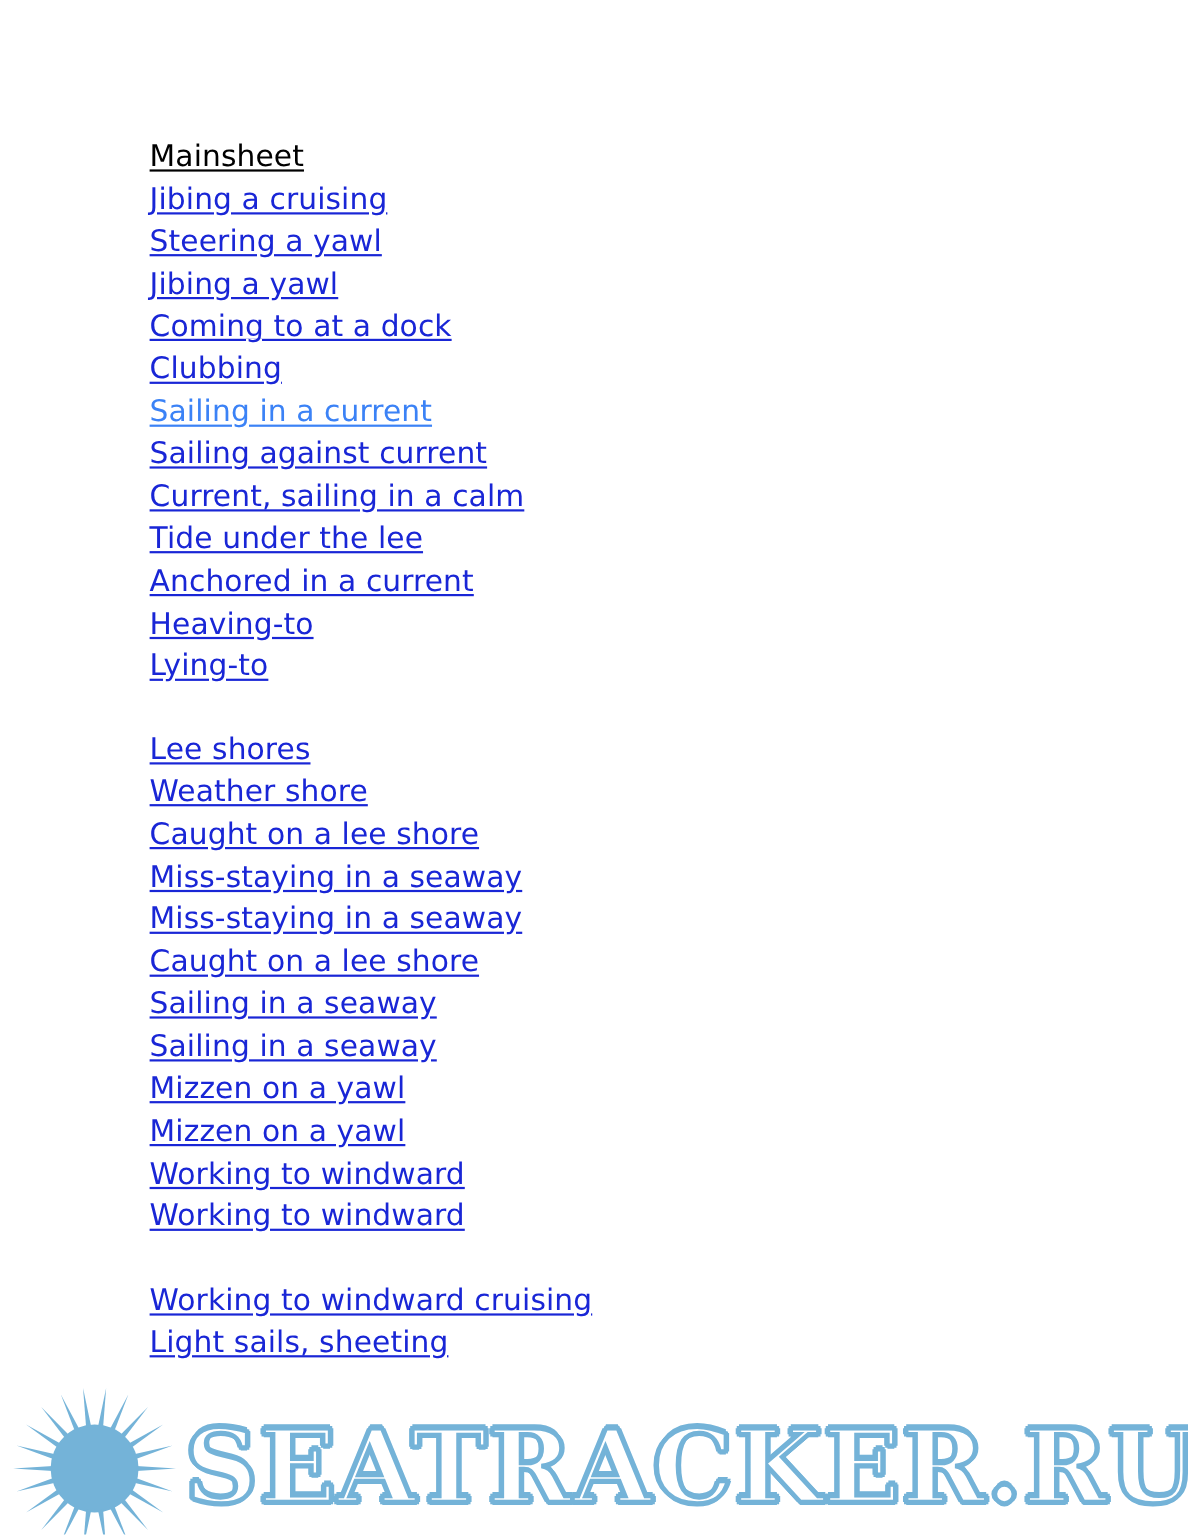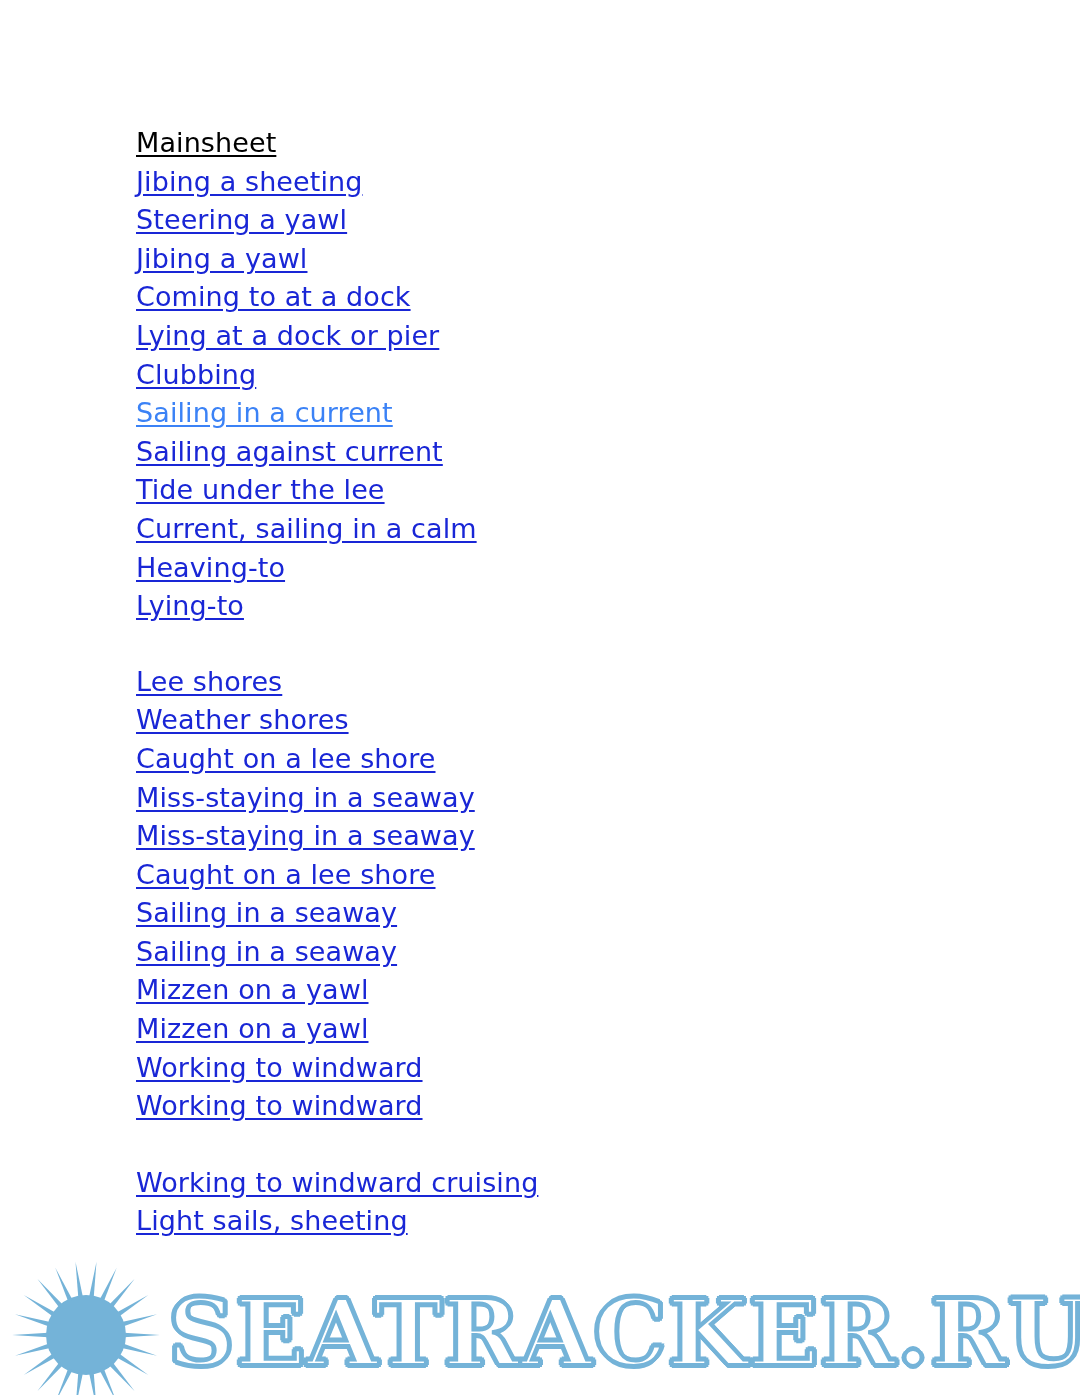--- a/index.html
+++ b/index.html
@@ -78,34 +78,34 @@
     white-space: nowrap;
   }
 </style>
 </head>
 <body>
 
 <div id="page">
 
   <div id="link-list">
       <a class="doc-link" href="#" style="color: #000000;">Mainsheet</a>
-      <a class="doc-link" href="#" style="color: rgb(25, 38, 214);">Jibing a sheeting</a>
+      <a class="doc-link" href="#" style="color: rgb(25, 38, 214);">Jibing a cruising</a>
       <a class="doc-link" href="#" style="color: rgb(25, 38, 214);">Steering a yawl</a>
       <a class="doc-link" href="#" style="color: rgb(25, 38, 214);">Jibing a yawl</a>
       <a class="doc-link" href="#" style="color: rgb(25, 38, 214);">Coming to at a dock</a>
-      <a class="doc-link" href="#" style="color: rgb(25, 38, 214);">Lying at a dock or pier</a>
       <a class="doc-link" href="#" style="color: rgb(25, 38, 214);">Clubbing</a>
       <a class="doc-link" href="#" style="color: #3b82f6;">Sailing in a current</a>
       <a class="doc-link" href="#" style="color: rgb(25, 38, 214);">Sailing against current</a>
+      <a class="doc-link" href="#" style="color: rgb(25, 38, 214);">Current, sailing in a calm</a>
       <a class="doc-link" href="#" style="color: rgb(25, 38, 214);">Tide under the lee</a>
-      <a class="doc-link" href="#" style="color: rgb(25, 38, 214);">Current, sailing in a calm</a>
+      <a class="doc-link" href="#" style="color: rgb(25, 38, 214);">Anchored in a current</a>
       <a class="doc-link" href="#" style="color: rgb(25, 38, 214);">Heaving-to</a>
       <a class="doc-link" href="#" style="color: rgb(25, 38, 214);">Lying-to</a>
       <a class="doc-link" href="#" style="color: rgb(25, 38, 214); margin-top: 37px;">Lee shores</a>
-      <a class="doc-link" href="#" style="color: rgb(25, 38, 214);">Weather shores</a>
+      <a class="doc-link" href="#" style="color: rgb(25, 38, 214);">Weather shore</a>
       <a class="doc-link" href="#" style="color: rgb(25, 38, 214);">Caught on a lee shore</a>
       <a class="doc-link" href="#" style="color: rgb(25, 38, 214);">Miss-staying in a seaway</a>
       <a class="doc-link" href="#" style="color: rgb(25, 38, 214);">Miss-staying in a seaway</a>
       <a class="doc-link" href="#" style="color: rgb(25, 38, 214);">Caught on a lee shore</a>
       <a class="doc-link" href="#" style="color: rgb(25, 38, 214);">Sailing in a seaway</a>
       <a class="doc-link" href="#" style="color: rgb(25, 38, 214);">Sailing in a seaway</a>
       <a class="doc-link" href="#" style="color: rgb(25, 38, 214);">Mizzen on a yawl</a>
       <a class="doc-link" href="#" style="color: rgb(25, 38, 214);">Mizzen on a yawl</a>
       <a class="doc-link" href="#" style="color: rgb(25, 38, 214);">Working to windward</a>
       <a class="doc-link" href="#" style="color: rgb(25, 38, 214);">Working to windward</a>

